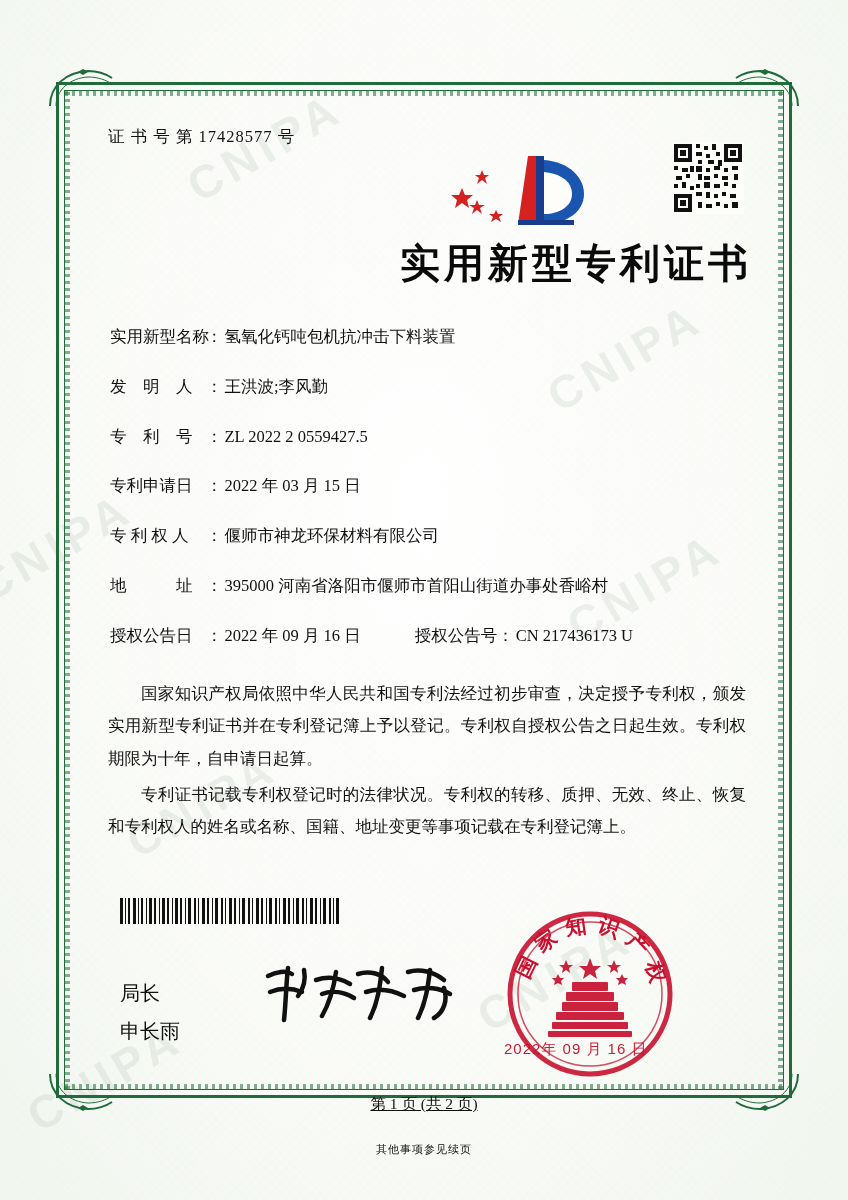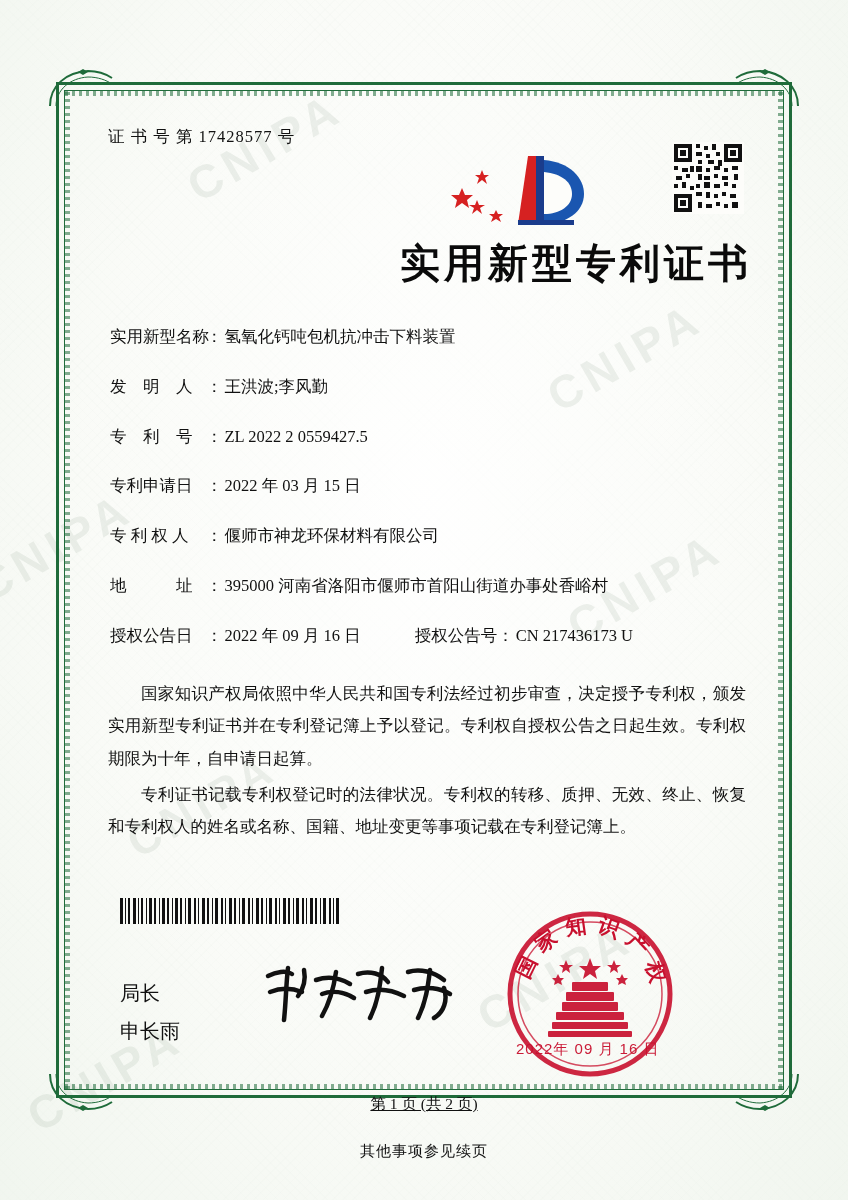--- a/index.html
+++ b/index.html
@@ -195,21 +195,21 @@
   
   .seal {
     position: absolute;
     left: 504px;
     top: 908px;
     width: 172px;
     height: 172px;
   }
   .seal-date {
     position: absolute;
-    left: 516px;
+    left: 504px;
     top: 1040px;
     font-size: 15px;
     color: #c8102e;
     letter-spacing: 1px;
     font-family: "Liberation Sans", sans-serif;
     opacity: 0.95;
   }
   .page-no {
     position: absolute;
     left: 0;
@@ -219,21 +219,21 @@
     font-size: 15.5px;
     color: #111;
     text-decoration: underline;
   }
   .footnote {
     position: absolute;
     left: 0;
     top: 1142px;
     width: 848px;
     text-align: center;
-    font-size: 15px;
+    font-size: 11px;
     color: #111;
     letter-spacing: 1px;
   }
 </style>
 </head>
 <body>
 
 <div class="page">
 
   <div class="bg-tint"></div>

